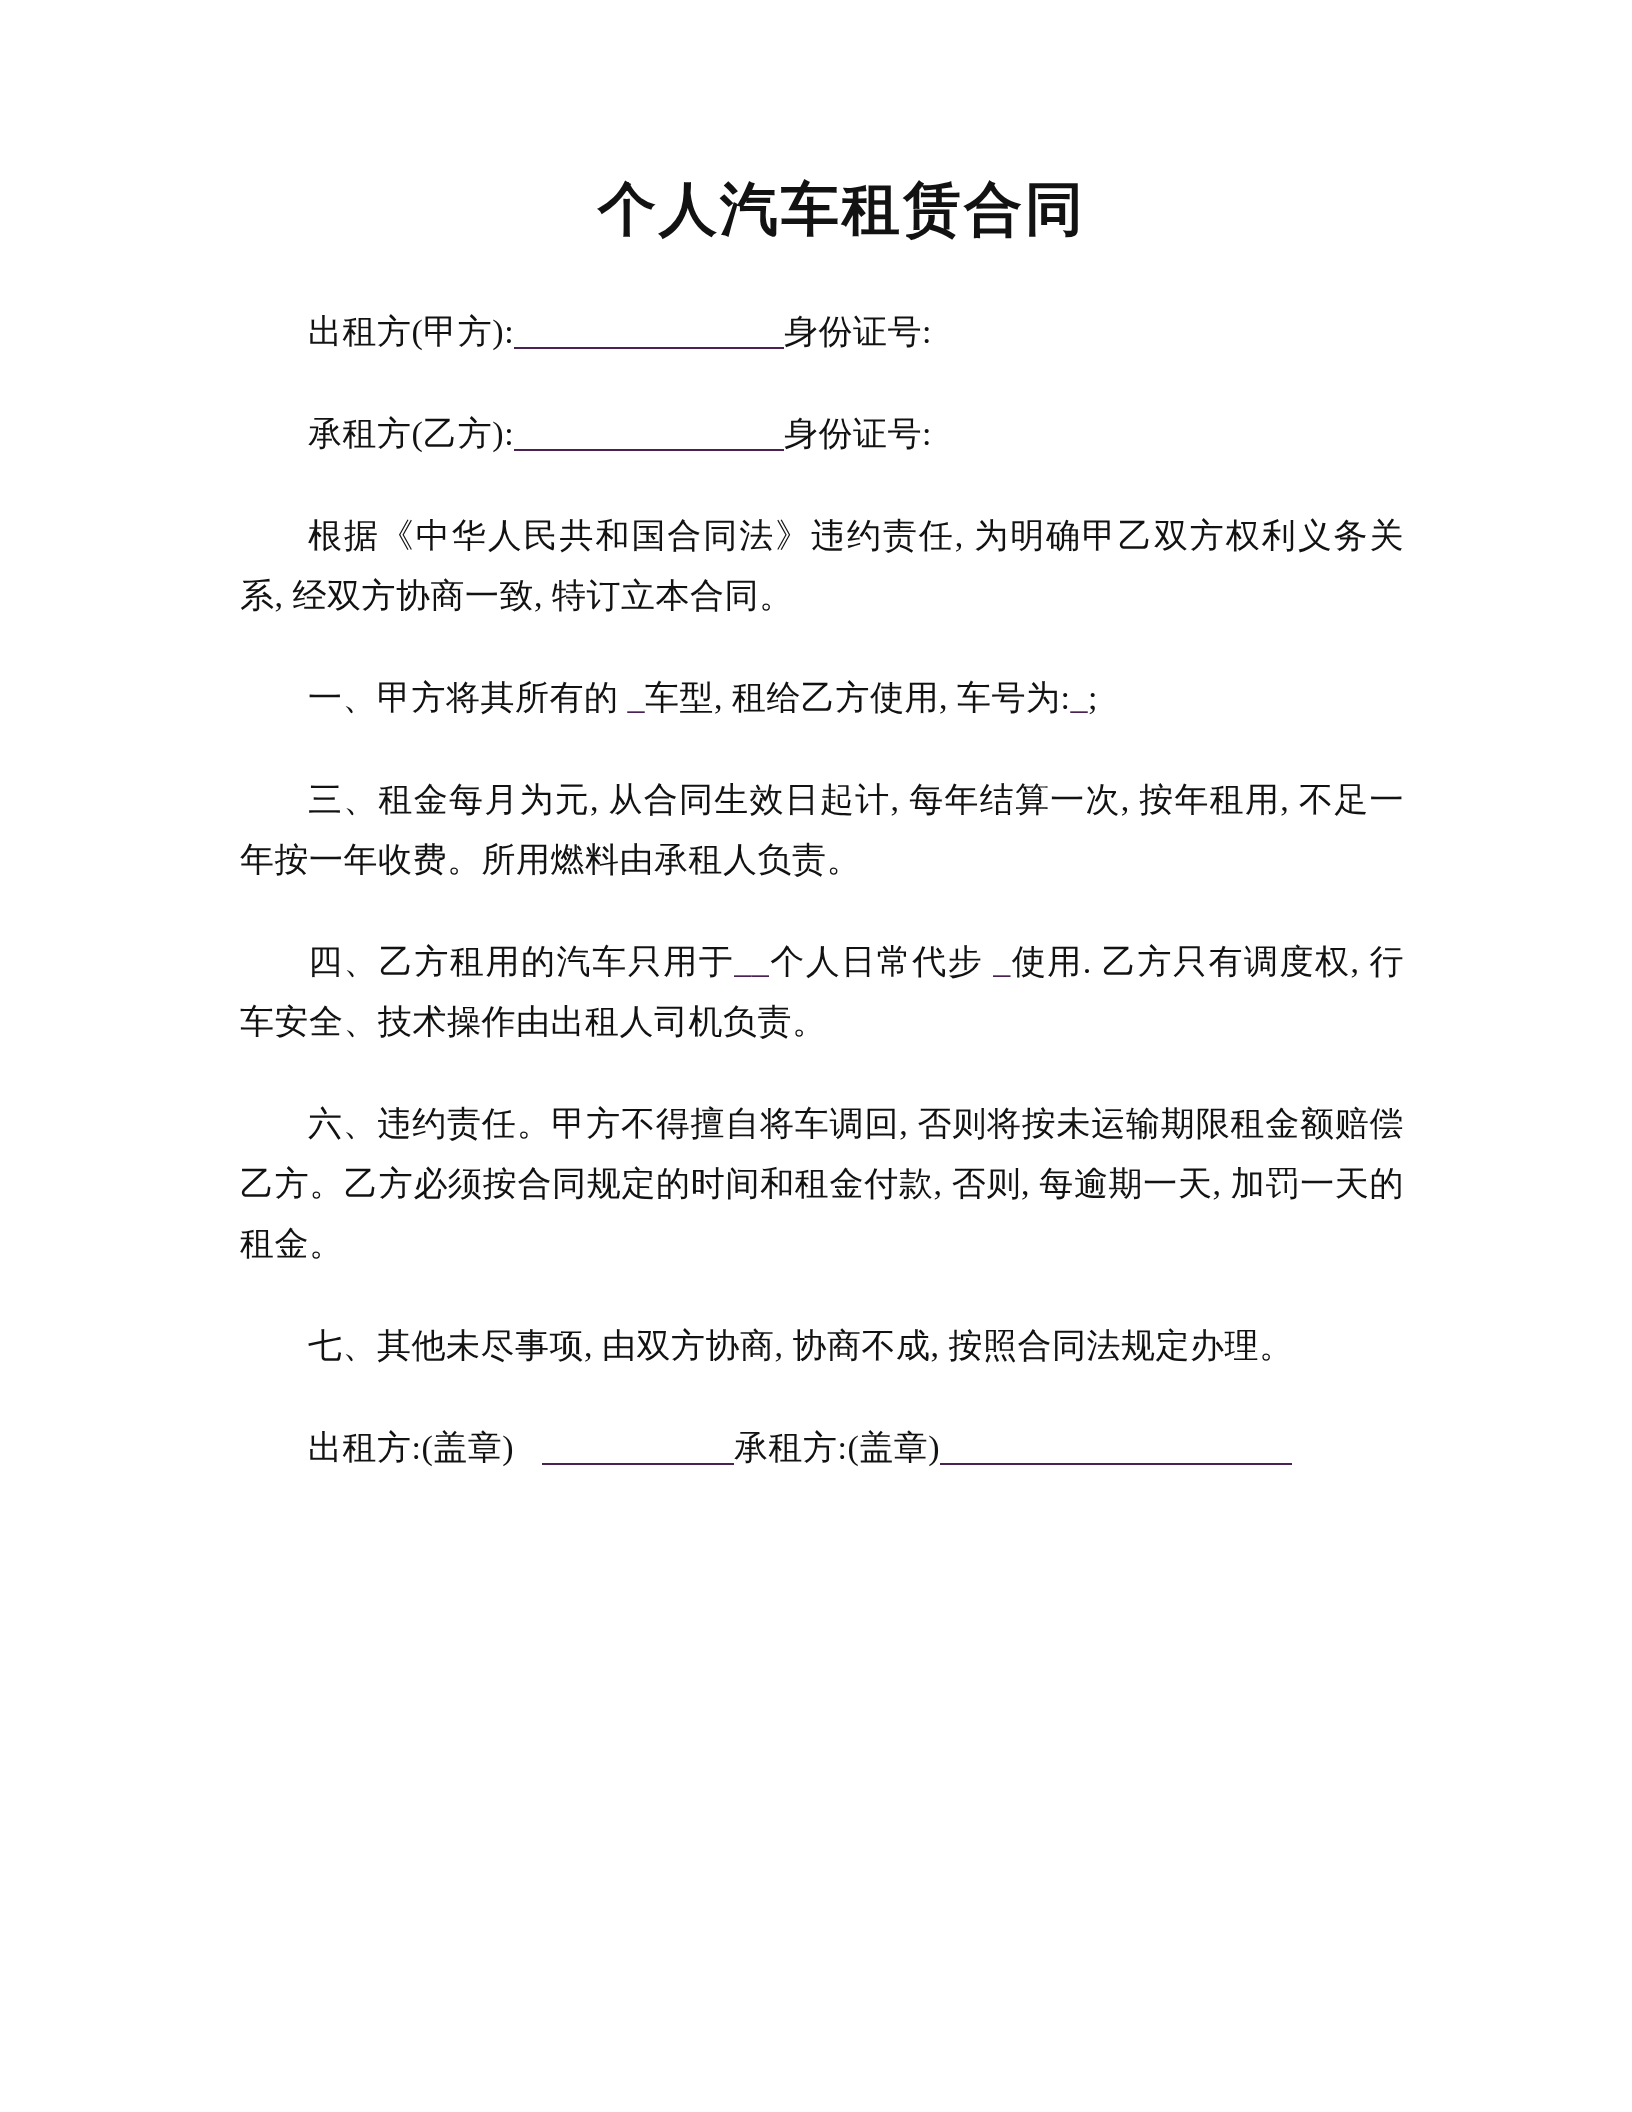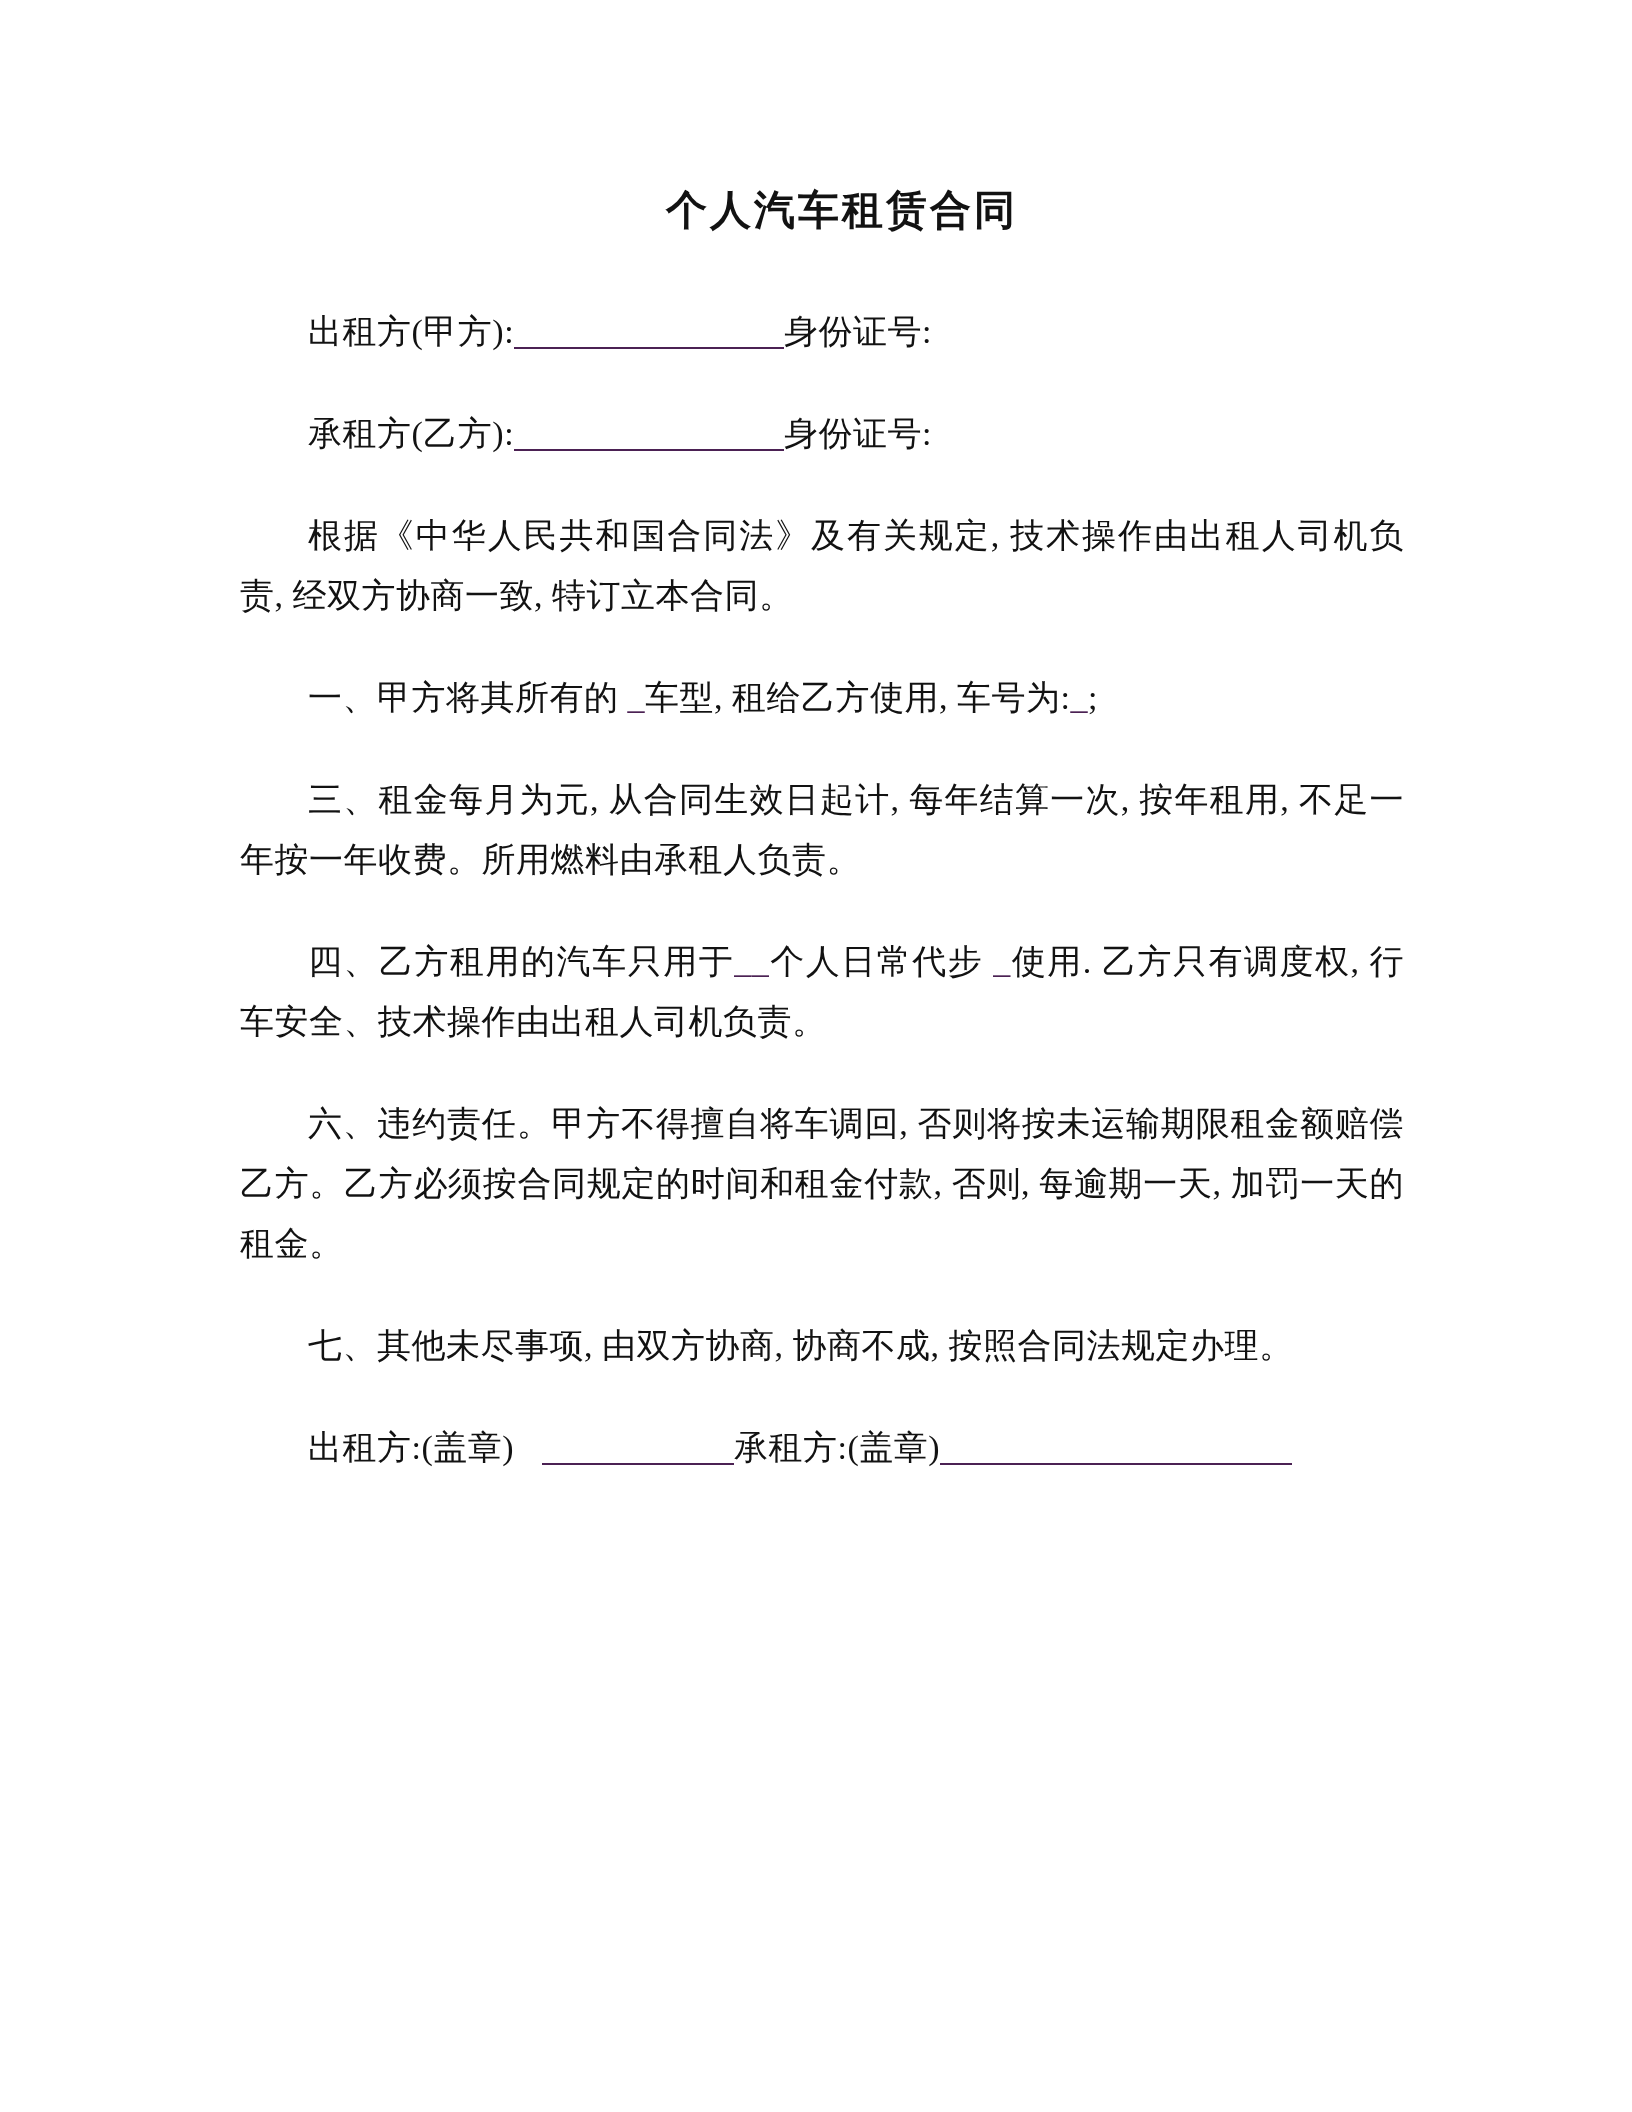--- a/index.html
+++ b/index.html
@@ -15,21 +15,21 @@
     overflow: hidden;
   }
   .page {
     box-sizing: border-box;
     width: 1632px;
     height: 2112px;
     padding: 170px 228px 0 240px;
     background: #ffffff;
   }
   .title {
-    font-size: 41px;
+    font-size: 58px;
     line-height: 80px;
     font-weight: bold;
     text-align: center;
     letter-spacing: 3px;
     margin: 0 0 52px 40px;
   }
   .para {
     font-size: 34px;
     line-height: 60px;
     margin: 0 0 42px 0;
@@ -59,21 +59,21 @@
   <h1 class="title">个人汽车租赁合同</h1>
 
   <div class="para">
     <span>出租方(甲方):</span><span class="blank blank-name"></span><span>身份证号:</span><span></span>
   </div>
 
   <div class="para">
     <span>承租方(乙方):</span><span class="blank blank-name"></span><span>身份证号:</span><span></span>
   </div>
 
-  <p class="para body-text">根据《中华人民共和国合同法》及有关规定, 技术操作由出租人司机负责, 经双方协商一致, 特订立本合同。</p>
+  <p class="para body-text">根据《中华人民共和国合同法》违约责任, 为明确甲乙双方权利义务关系, 经双方协商一致, 特订立本合同。</p>
 
   <p class="para body-text">一、甲方将其所有的 <span class="u">_</span>车型, 租给乙方使用, 车号为:<span class="u">_</span>;</p>
   <p class="para body-text">三、租金每月为元, 从合同生效日起计, 每年结算一次, 按年租用, 不足一年按一年收费。所用燃料由承租人负责。</p>
   <p class="para body-text">四、乙方租用的汽车只用于<span class="u">__</span>个人日常代步 <span class="u">_</span>使用. 乙方只有调度权, 行车安全、技术操作由出租人司机负责。</p>
   <p class="para body-text">六、违约责任。甲方不得擅自将车调回, 否则将按未运输期限租金额赔偿乙方。乙方必须按合同规定的时间和租金付款, 否则, 每逾期一天, 加罚一天的租金。</p>
   <p class="para body-text">七、其他未尽事项, 由双方协商, 协商不成, 按照合同法规定办理。</p>
 
   <div class="para">
     <span>出租方:(盖章)</span><span class="blank blank-seal-1"></span><span>承租方:(盖章)</span><span class="blank blank-seal-2"></span>
   </div>

